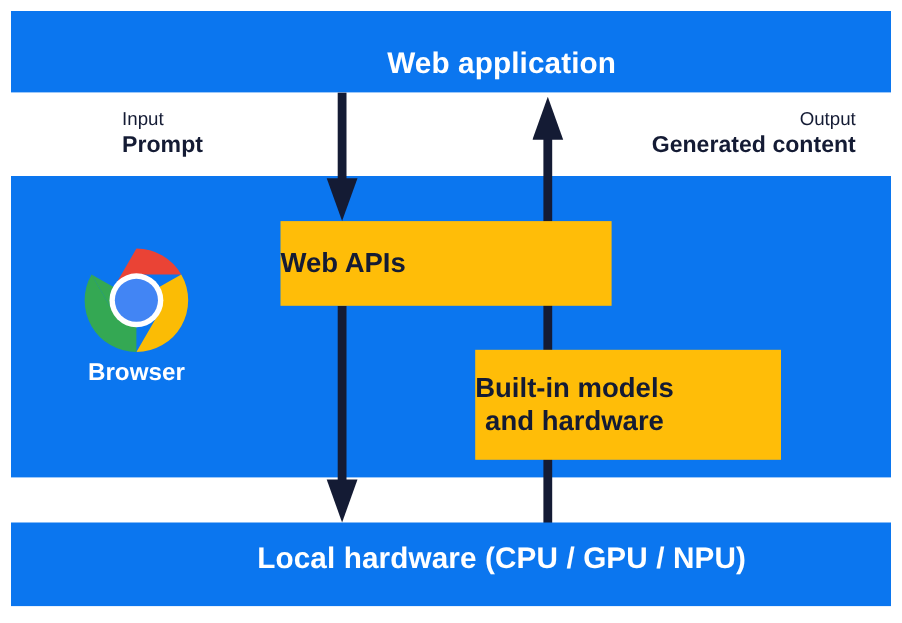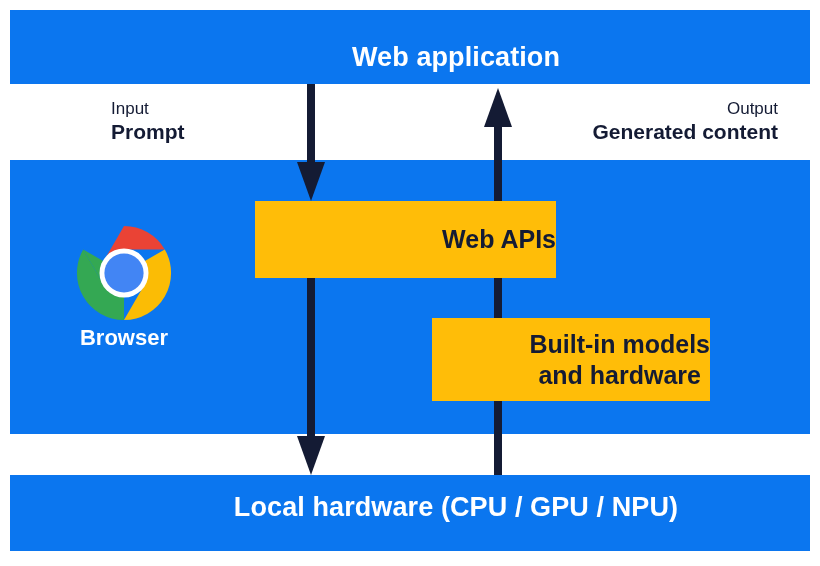--- a/index.html
+++ b/index.html
@@ -88,38 +88,38 @@
   .arrow {
     position: absolute;
   }
 
   
   .ybox {
     position: absolute;
     background: #FFBD08;
     display: flex;
     align-items: center;
-    justify-content: flex-end;
+    justify-content: flex-start;
     text-align: center;
     color: #141B34;
     font-weight: bold;
     box-sizing: border-box;
   }
   .ybox-webapis {
     left: 255px;
     top: 201px;
     width: 301px;
     height: 77px;
     font-size: 25px;
   }
   .ybox-builtin {
     left: 432px;
     top: 318px;
     width: 278px;
-    height: 83px;
+    height: 100px;
     font-size: 25px;
     line-height: 1.22;
   }
 
   
   .browser-group {
     position: absolute;
     left: 63px;
     top: 224px;
     width: 122px;

